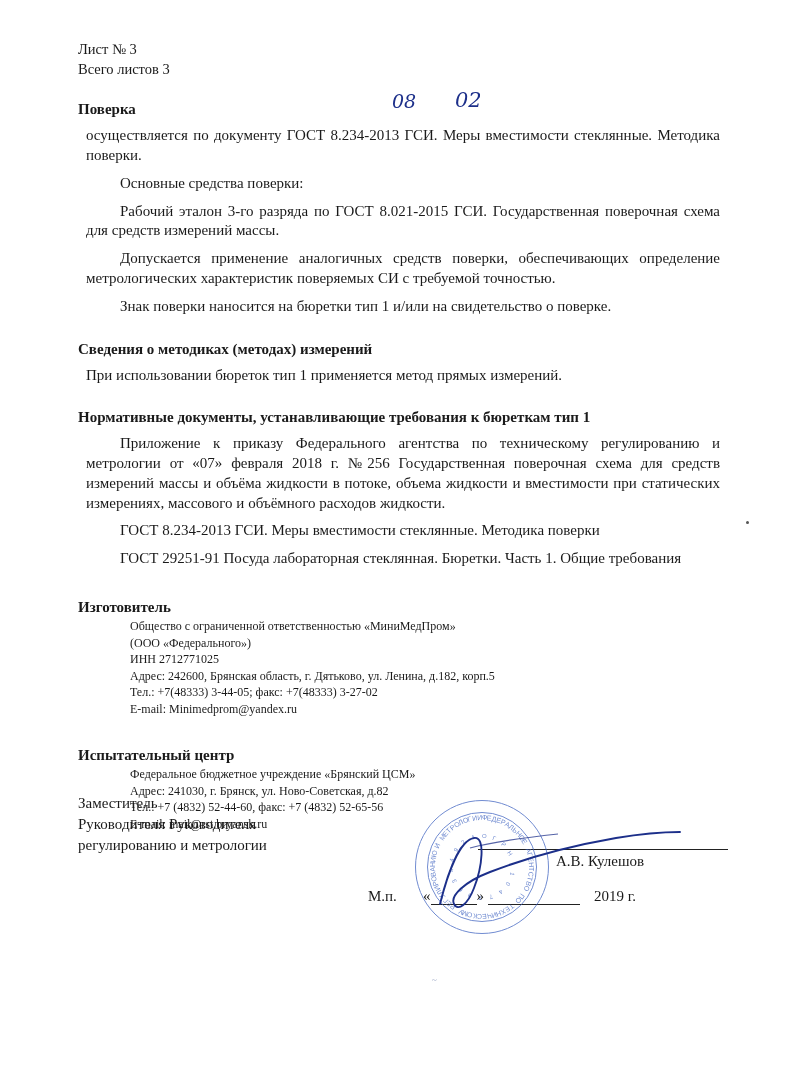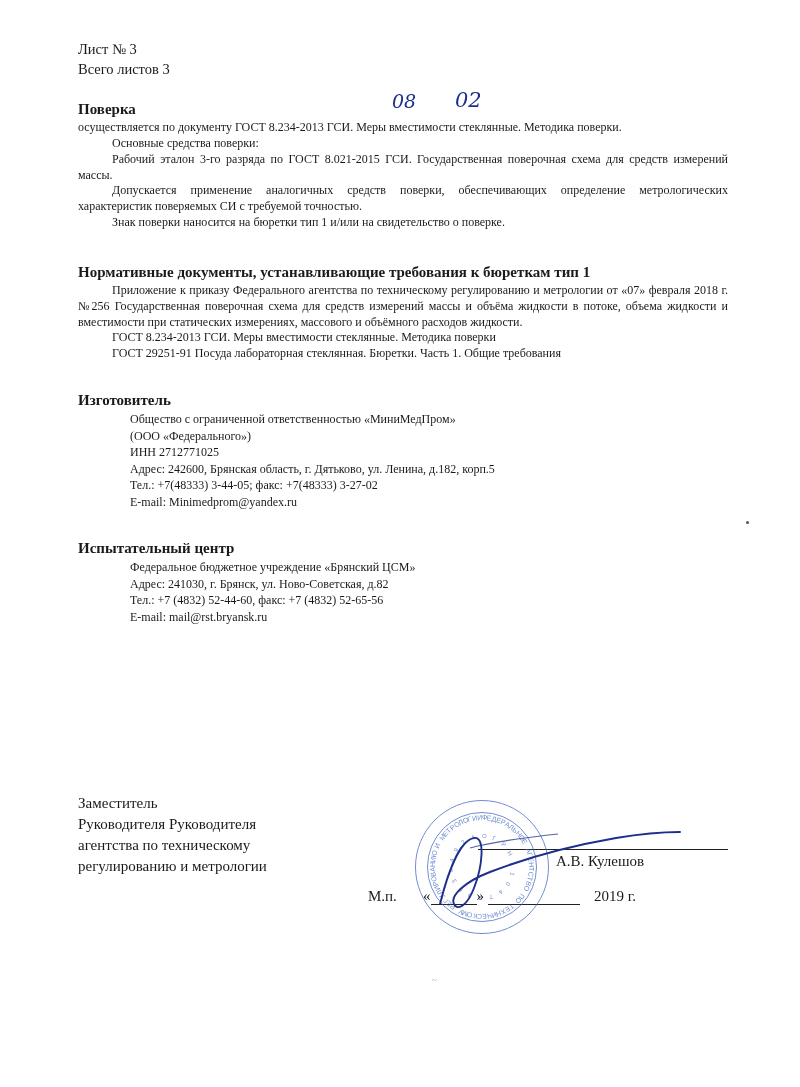--- a/index.html
+++ b/index.html
@@ -32,22 +32,22 @@
     font-size: 14.5px;
     line-height: 1.35;
     margin-bottom: 22px;
   }
   .sect-title {
     font-weight: bold;
     font-size: 15px;
     margin: 0 0 2px 0;
   }
   p.just {
-    margin: 0;
-    font-size: 12px;
+    margin: 8px;
+    font-size: 15px;
     line-height: 1.32;
     text-align: justify;
     text-justify: inter-word;
   }
   p.indent {
     text-indent: 34px;
   }
   .block {
     margin-bottom: 15px;
   }
@@ -202,20 +202,24 @@
       <div class="sect-title">Поверка</div>
       <p class="just">осуществляется по документу ГОСТ 8.234-2013 ГСИ. Меры вместимости стеклянные. Методика поверки.</p>
       <p class="just indent">Основные средства поверки:</p>
       <p class="just indent">Рабочий эталон 3-го разряда по ГОСТ 8.021-2015 ГСИ. Государственная поверочная схема для средств измерений массы.</p>
       <p class="just indent">Допускается применение аналогичных средств поверки, обеспечивающих определение метрологических характеристик поверяемых СИ с требуемой точностью.</p>
       <p class="just indent">Знак поверки наносится на бюретки тип 1 и/или на свидетельство о поверке.</p>
     </div>
 
     <div class="gap-sm"></div>
 
+    <div class="block">
+      <div class="sect-title">Сведения о методиках (методах) измерений</div>
+      <p class="just">При использовании бюреток тип 1 применяется метод прямых измерений.</p>
+    </div>
 
     <div class="gap-sm"></div>
 
     <div class="block">
       <div class="sect-title">Нормативные документы, устанавливающие требования к бюреткам тип 1</div>
       <p class="just indent">Приложение к приказу Федерального агентства по техническому регулированию и метрологии от «07» февраля 2018 г. №256 Государственная поверочная схема для средств измерений массы и объёма жидкости в потоке, объема жидкости и вместимости при статических измерениях, массового и объёмного расходов жидкости.</p>
       <p class="just indent">ГОСТ 8.234-2013 ГСИ. Меры вместимости стеклянные. Методика поверки</p>
       <p class="just indent">ГОСТ 29251-91 Посуда лабораторная стеклянная. Бюретки. Часть 1. Общие требования</p>
     </div>
 
@@ -246,21 +250,20 @@
     </div>
 
   </div>
 
   <div class="side-dot"></div>
 
   <div class="sign-area">
     <div class="sign-left">
       <div>Заместитель</div>
       <div>Руководителя Руководителя</div>
-      <div>агентства по техническому</div>
       <div>регулированию и метрологии</div>
     </div>
 
     <div class="sign-line"></div>
     <div class="sign-name">А.В. Кулешов</div>
 
     <div class="mp">М.п.</div>
 
     <div class="date-row">
       <span class="q">«</span><span class="date-line dl1"></span><span class="q">»</span><span class="date-line dl2"></span><span class="year">2019 г.</span>

